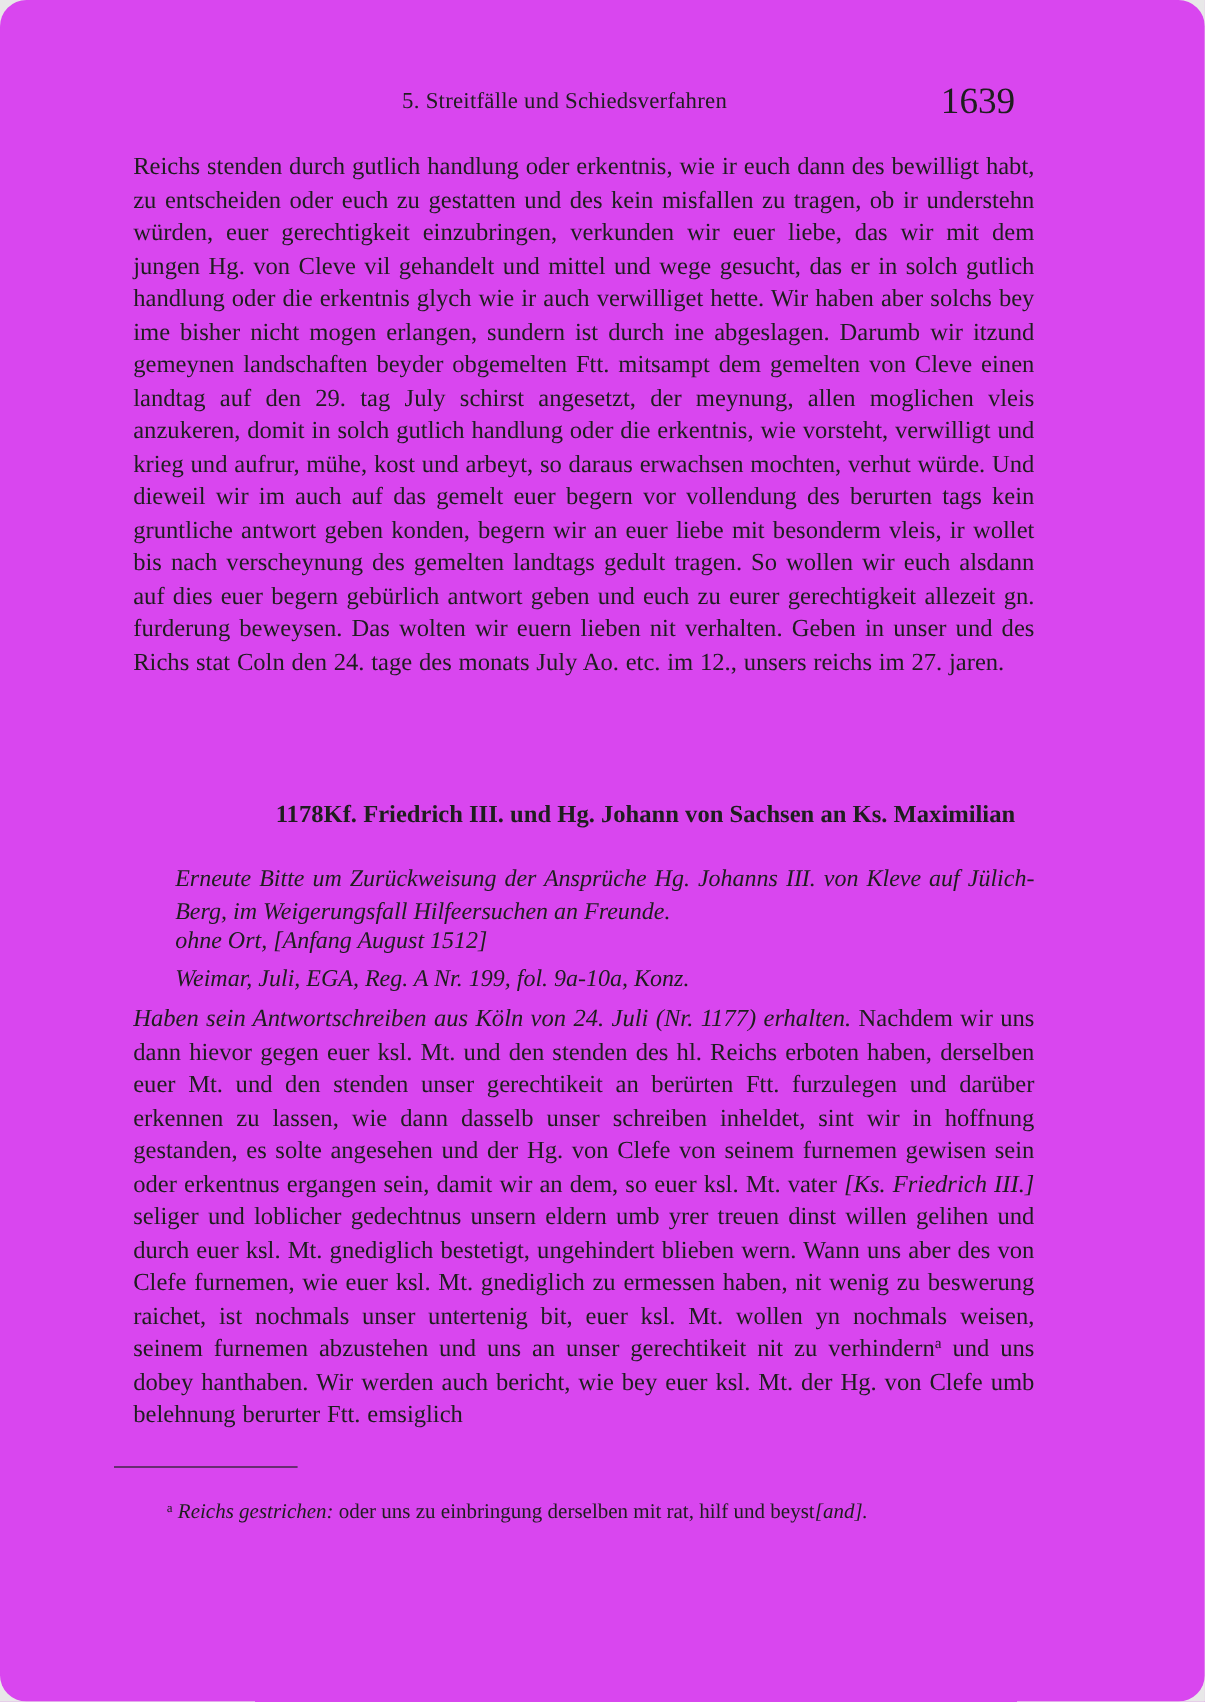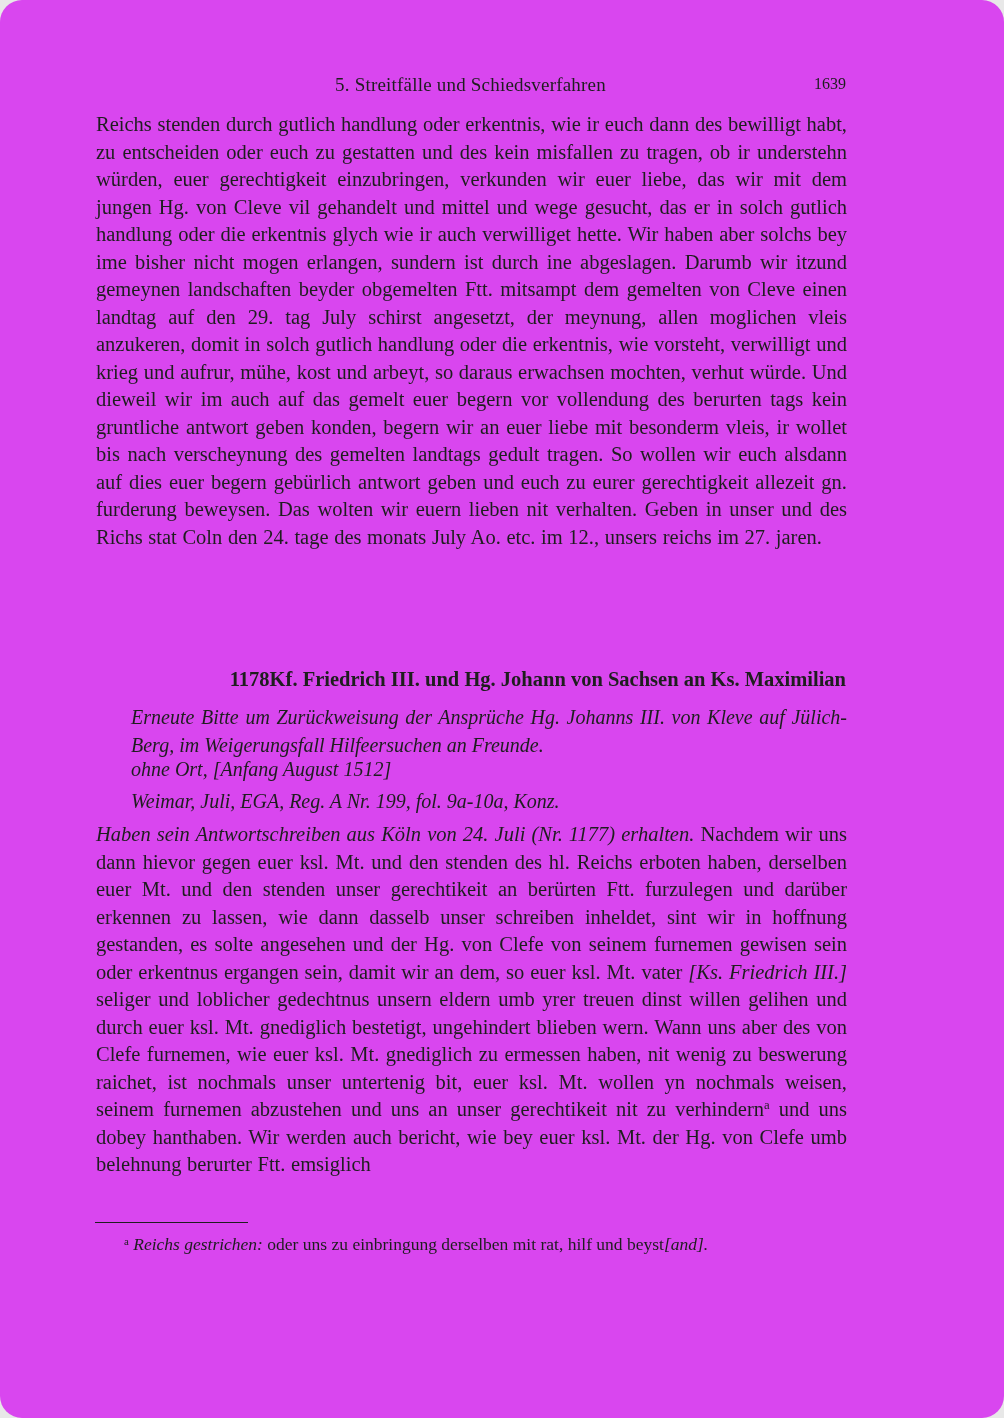--- a/index.html
+++ b/index.html
@@ -37,24 +37,24 @@
     right: 0;
     text-align: center;
     font-size: 19px;
     line-height: 26px;
     letter-spacing: 0.2px;
   }
   .page-number {
     position: absolute;
     right: 0;
     top: -2px;
-    font-size: 16px;
+    font-size: 31px;
     line-height: 28px;
   }
-  p { margin: 1px; }
+  p { margin: 16px; }
   .bodytext {
     position: absolute;
     left: 0;
     width: 751px;
     font-size: 20.5px;
     line-height: 27.5px;
     text-align: justify;
     word-spacing: 0.5px;
   }
   .para1 { top: 110px; }

